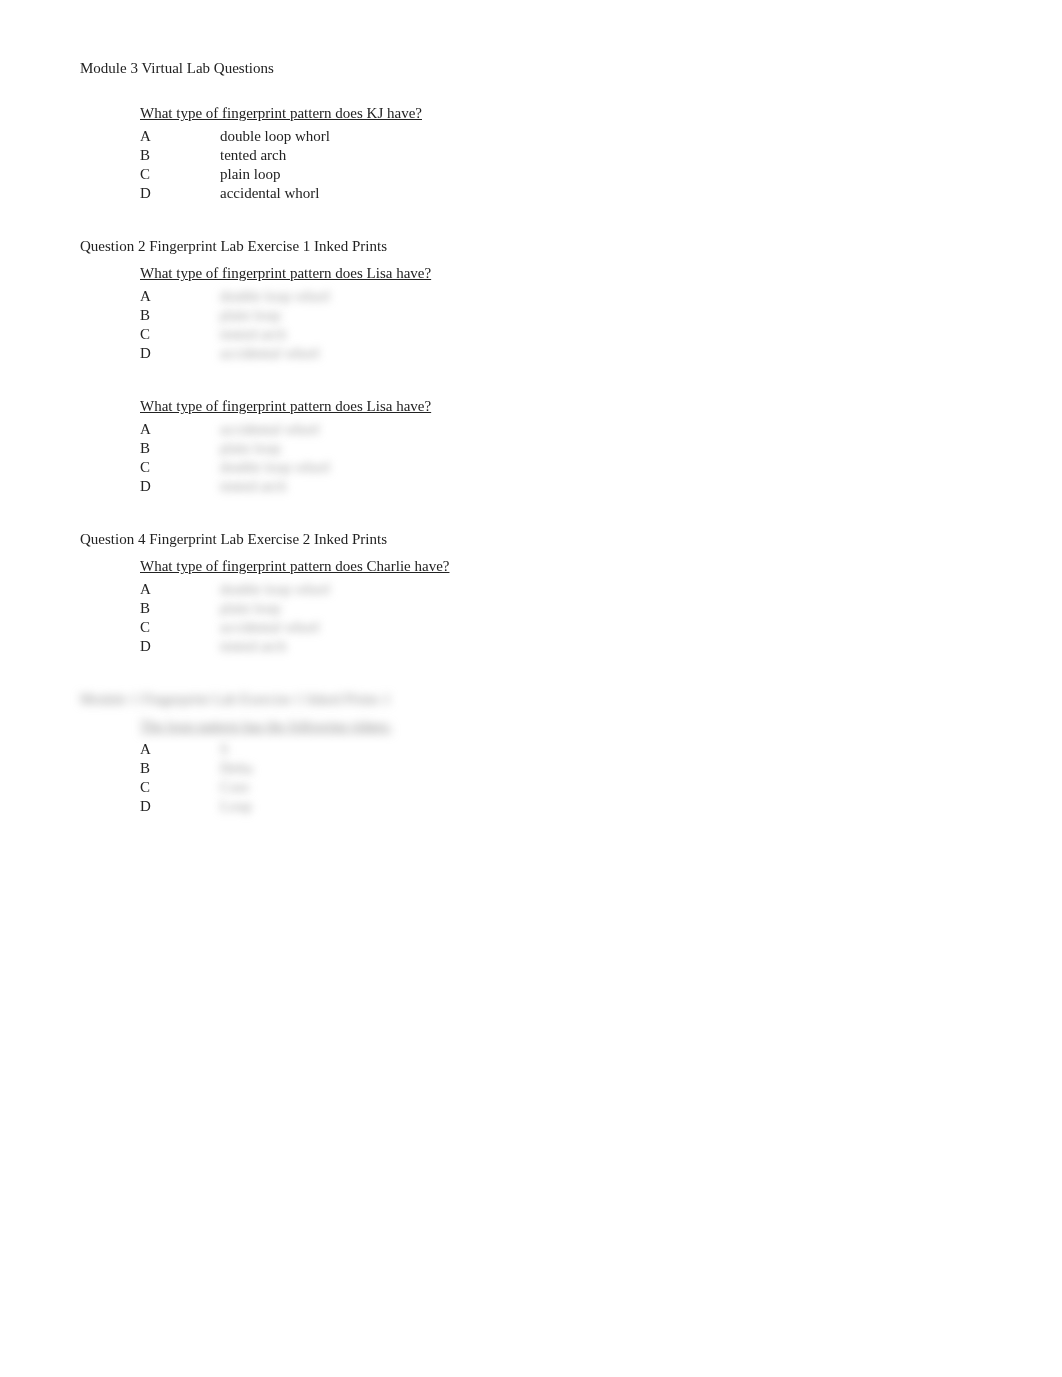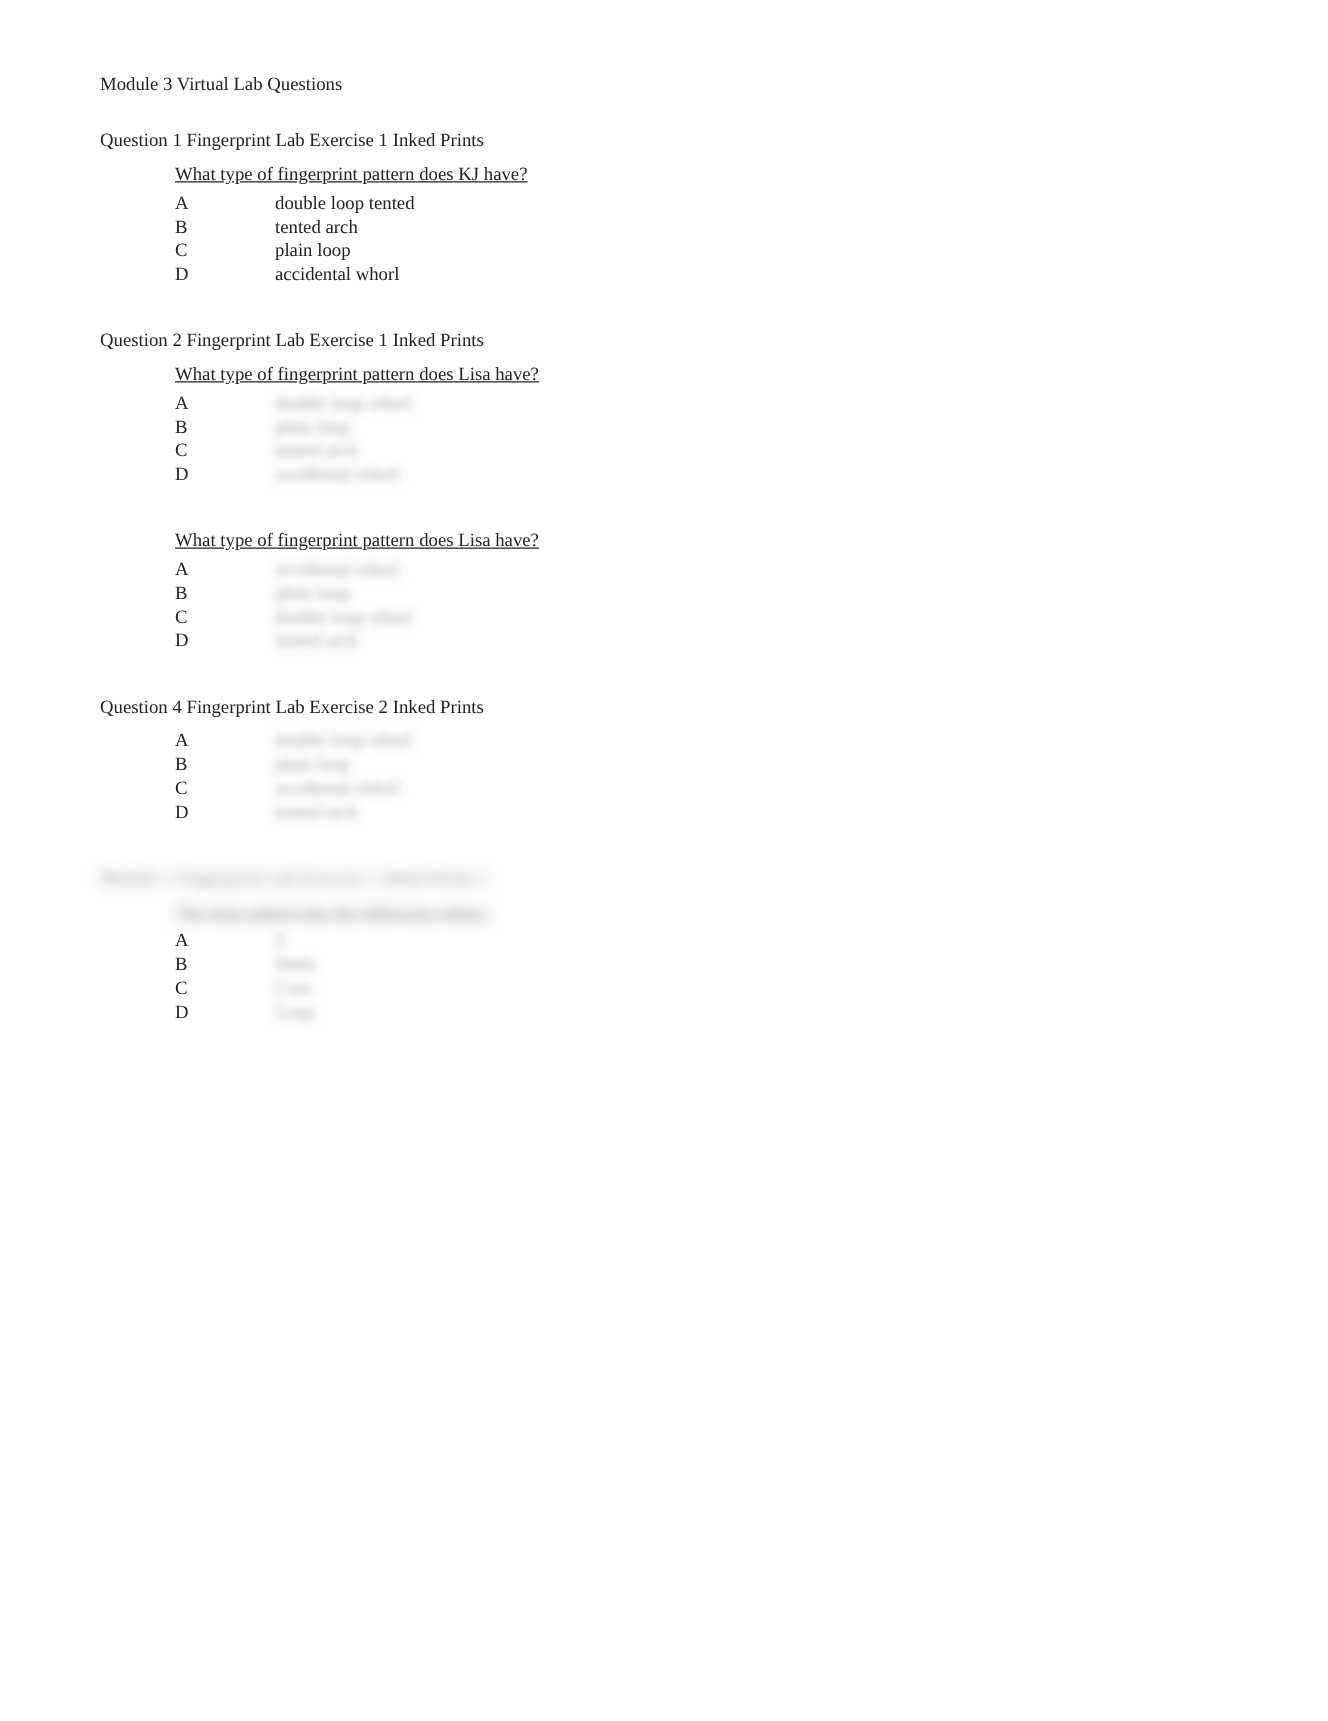--- a/index.html
+++ b/index.html
@@ -77,26 +77,25 @@
       filter: blur(5px);
     }
   </style>
 </head>
 <body>
 
 <div class="page-title">Module 3 Virtual Lab Questions</div>
 
 <div id="questions-container">
     <div class="question-block">
-      <div class="question-header">Question 1  Fingerprint Lab Exercise 1 Inked Prints</div>
       <div class="question-text">What type of fingerprint pattern does KJ have?</div>
       <ul class="answer-list">
         <li>
           <span class="answer-letter">A</span>
-          <span class="answer-text">double loop tented</span>
+          <span class="answer-text">double loop whorl</span>
         </li>
         <li>
           <span class="answer-letter">B</span>
           <span class="answer-text">tented arch</span>
         </li>
         <li>
           <span class="answer-letter">C</span>
           <span class="answer-text">plain loop</span>
         </li>
         <li>
@@ -143,20 +142,21 @@
           <span class="answer-text blurred">double loop whorl</span>
         </li>
         <li>
           <span class="answer-letter">D</span>
           <span class="answer-text blurred">tented arch</span>
         </li>
       </ul>
     </div>
     <div class="question-block">
       <div class="question-header">Question 4  Fingerprint Lab Exercise 2 Inked Prints</div>
+      <div class="question-text">What type of fingerprint pattern does Charlie have?</div>
       <ul class="answer-list">
         <li>
           <span class="answer-letter">A</span>
           <span class="answer-text blurred">double loop whorl</span>
         </li>
         <li>
           <span class="answer-letter">B</span>
           <span class="answer-text blurred">plain loop</span>
         </li>
         <li>

